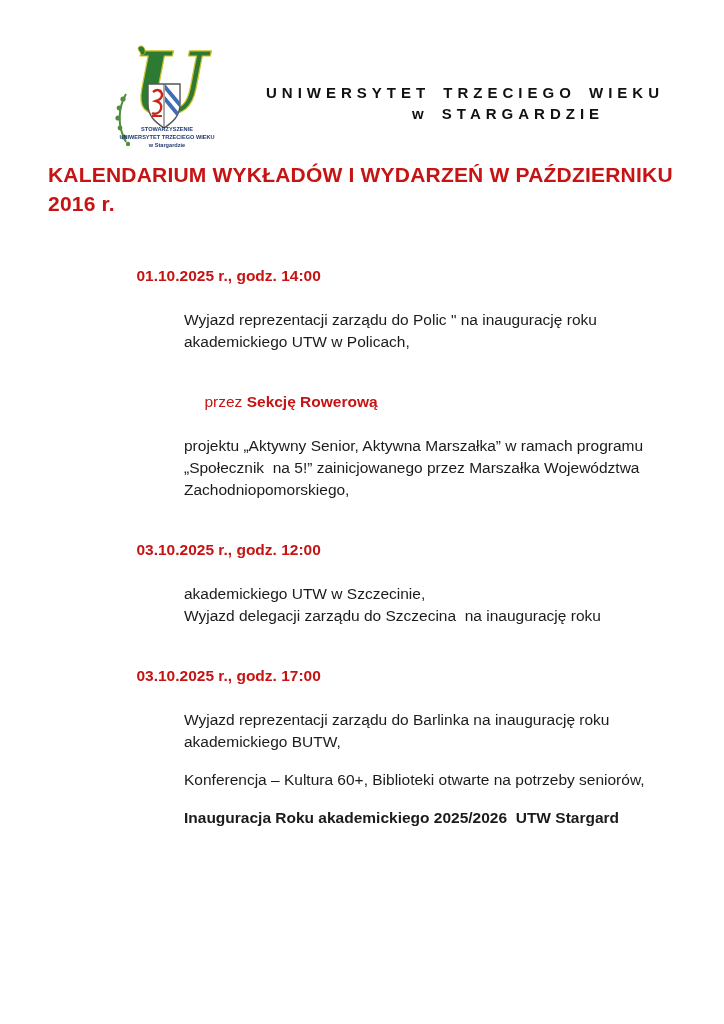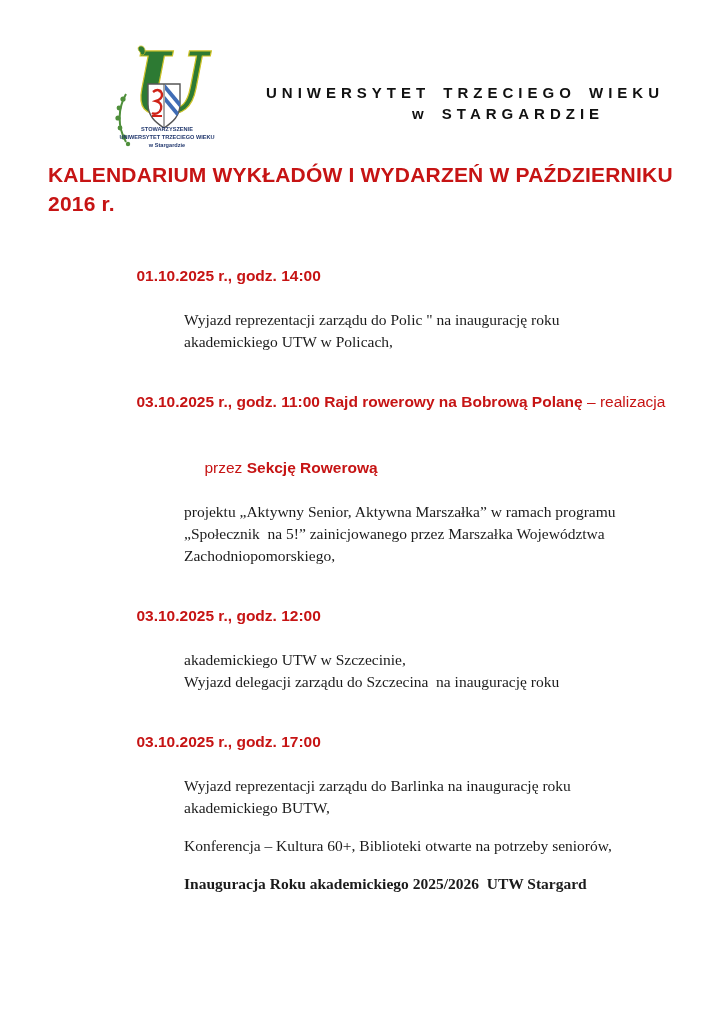--- a/index.html
+++ b/index.html
@@ -38,21 +38,21 @@
   }
   
   .entries{
     position:absolute;top:243px;left:54px;width:622px;
     font-size:15.5px;line-height:22px;
   }
   .entry{margin-bottom:16px;}
   .line{white-space:pre-wrap;}
   .head{color:var(--red);font-weight:bold;}
   .head .reg{font-weight:normal;}
-  .body{margin-left:82px;color:var(--ink);font-family:Liberation Serif, serif;}
+  .body{margin-left:82px;color:var(--ink);}
   .b{font-weight:bold;}
   .ind-przez{margin-left:68px;}
 </style>
 </head>
 <body>
 
 <div class="page">
 
   <div class="logo">
     <svg viewBox="0 0 126 112">
@@ -115,23 +115,20 @@
       <div class="head line">
         <span>01.10.2025 r., godz. 14:00</span>
       </div>
       <div class="body">
         <div class="line">Wyjazd reprezentacji zarządu do Polic " na inaugurację roku</div>
         <div class="line">akademickiego UTW w Policach,</div>
       </div>
     </div>
 
     <div class="entry">
-      <div class="head line">
-        <span>03.10.2025 r., godz. 11:00 Rajd rowerowy na Bobrową Polanę</span><span class="reg"> – realizacja</span>
-      </div>
       <div class="head line ind-przez">
         <span class="reg">przez </span><span>Sekcję Rowerową</span>
       </div>
       <div class="body">
         <div class="line">projektu „Aktywny Senior, Aktywna Marszałka” w ramach programu</div>
         <div class="line">„Społecznik  na 5!” zainicjowanego przez Marszałka Województwa</div>
         <div class="line">Zachodniopomorskiego,</div>
       </div>
     </div>
 

